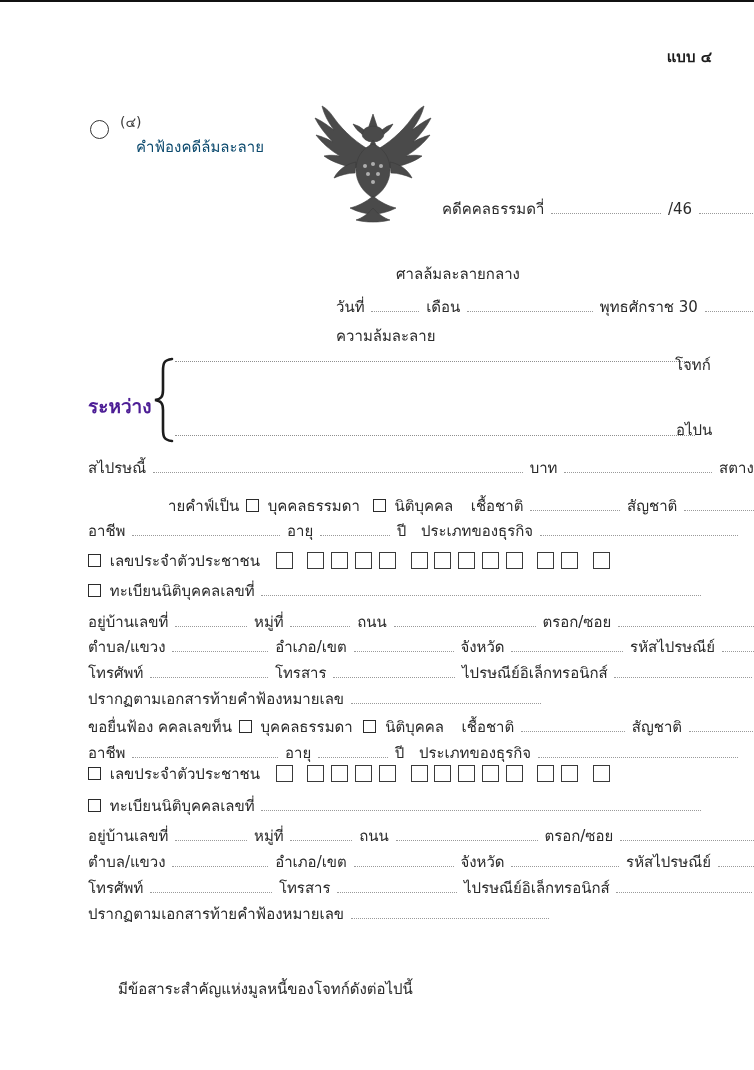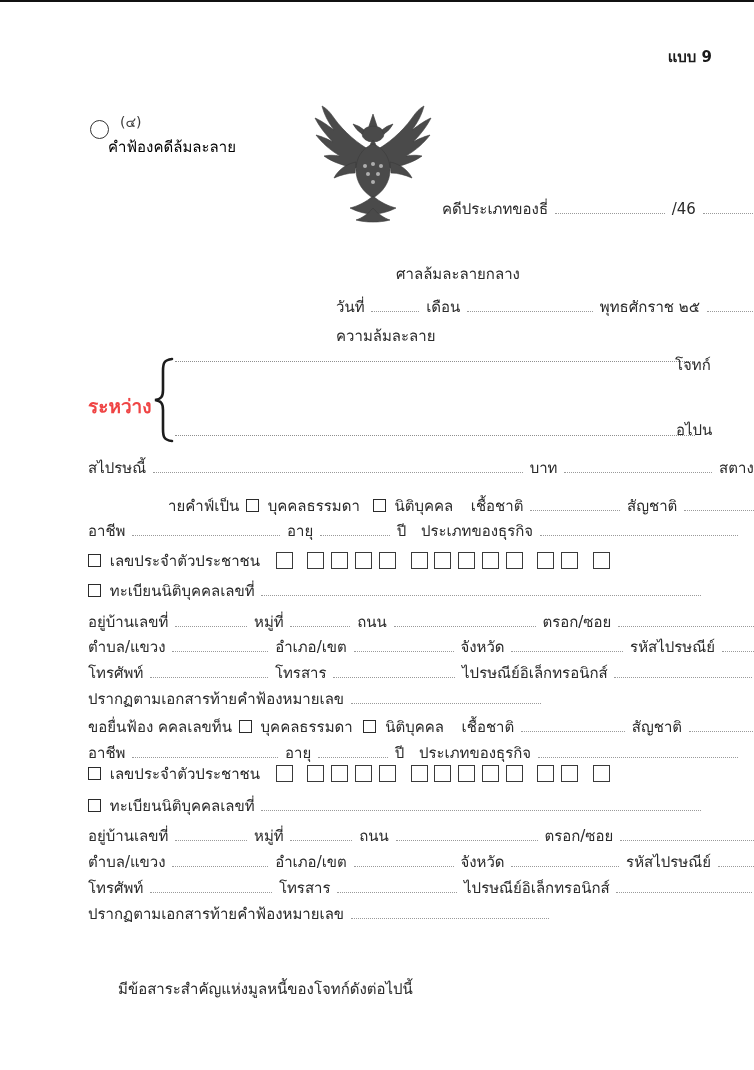--- a/index.html
+++ b/index.html
@@ -48,24 +48,24 @@
     border-radius: 50%;
     box-sizing: border-box;
   }
   #form-number {
     left: 120px;
     top: 113px;
     font-size: 14px;
     color: #3a3a3a;
   }
   #form-title {
-    left: 108px;
+    left: 136px;
     top: 138px;
     font-size: 15px;
-    color: #000000;
+    color: #0c4a6e;
   }
 
   
   #emblem {
     left: 308px;
     top: 98px;
     width: 130px;
     height: 125px;
   }
   #emblem svg { display: block; width: 130px; height: 125px; }
@@ -109,21 +109,21 @@
     margin-right: 2px;
   }
   .idgap { display: inline-block; width: 8px; }
 
   
   #between-label {
     left: 88px;
     top: 389px;
     font-size: 19px;
     font-weight: bold;
-    color: #ef4444;
+    color: #4c1d95;
   }
   #brace {
     left: 152px;
     top: 355px;
     width: 26px;
     height: 86px;
   }
   #brace svg { display: block; width: 26px; height: 86px; }
   #party-line-plaintiff {
     left: 175px;
@@ -148,21 +148,21 @@
     left: 676px;
     top: 421px;
     font-size: 15px;
   }
 </style>
 </head>
 <body>
 
 <div id="page">
 
-  <div class="abs t t-bold" id="form-code">แบบ 9</div>
+  <div class="abs t t-bold" id="form-code">แบบ ๔</div>
 
   <div class="abs" id="radio-circle"></div>
 
   <div class="abs t" id="form-number">(๔)</div>
 
   <div class="abs t" id="form-title">คำฟ้องคดีล้มละลาย</div>
 
   <div class="abs" id="emblem">
     <svg viewBox="0 0 130 125" xmlns="http://www.w3.org/2000/svg">
       <g fill="#4a4a4a" stroke="#3a3a3a" stroke-width="0.6">
@@ -201,34 +201,34 @@
 
         <path d="M65 96 C58 102 50 106 42 108 C50 112 58 114 65 114
                  C72 114 80 112 88 108 C80 106 72 102 65 96 Z"></path>
         <path d="M65 108 C60 114 54 118 48 120 C56 122 62 122 65 122
                  C68 122 74 122 82 120 C76 118 70 114 65 108 Z"></path>
       </g>
     </svg>
   </div>
 
   <div class="abs row" style="left:442px; top:198px;">
-    <span>คดีประเภทของธี่</span>
+    <span>คดีคคลธรรมดาี่</span>
     <span class="dots" style="width:110px;"></span>
     <span>/46</span>
     <span class="dots" style="width:60px;"></span>
   </div>
 
   <div class="abs row" style="left:396px; top:265px;">ศาลล้มละลายกลาง</div>
 
   <div class="abs row" style="left:336px; top:296px;">
     <span>วันที่</span>
     <span class="dots" style="width:48px;"></span>
     <span>เดือน</span>
     <span class="dots" style="width:126px;"></span>
-    <span>พุทธศักราช ๒๕</span>
+    <span>พุทธศักราช 30</span>
     <span class="dots" style="width:62px;"></span>
   </div>
 
   <div class="abs row" style="left:336px; top:327px;">ความล้มละลาย</div>
 
   <div class="abs" id="between-label">ระหว่าง</div>
 
   <div class="abs" id="brace">
     <svg viewBox="0 0 26 86" xmlns="http://www.w3.org/2000/svg">
       <path d="M20 2 C12 3 11 6 11 14 L11 33 C11 40 9 42 3 43

